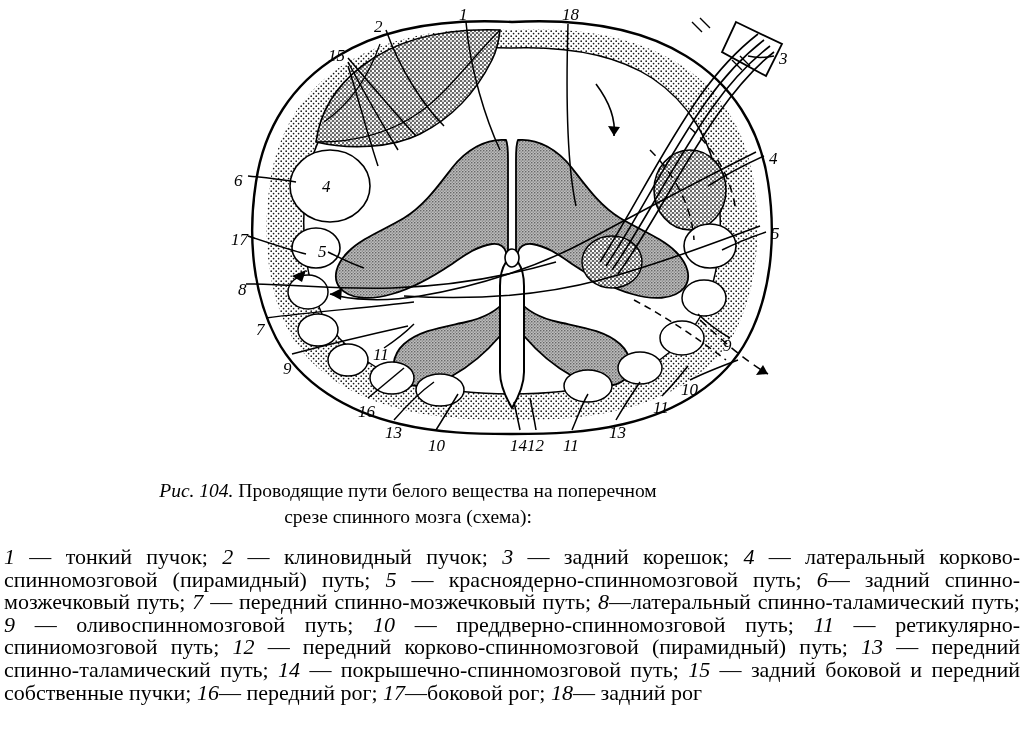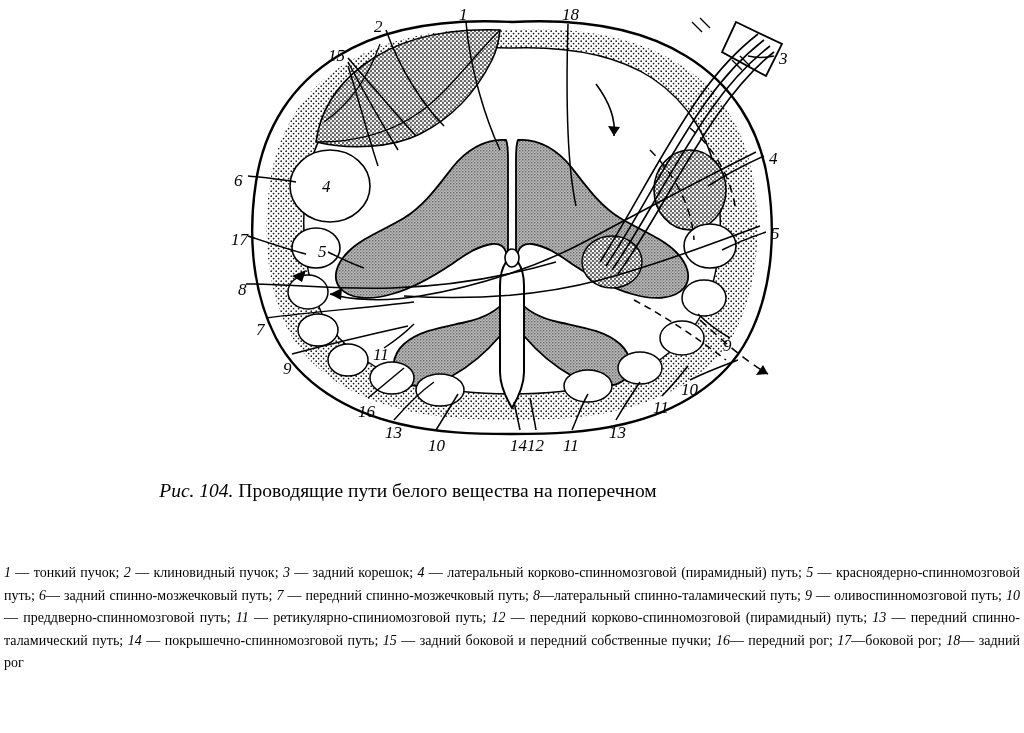--- a/index.html
+++ b/index.html
@@ -53,23 +53,23 @@
   .caption-title-line2 {
     text-align: center;
     font-size: 19.5px;
     line-height: 26px;
     margin: 0 auto;
     width: 760px;
   }
   #legend-block {
     position: absolute;
     left: 4px;
-    top: 562px;
+    top: 546px;
     width: 1016px;
-    font-size: 14px;
+    font-size: 22px;
     line-height: 22.6px;
     text-align: justify;
     text-justify: inter-word;
   }
   #legend-block .num {
     font-style: italic;
   }
 </style>
 </head>
 <body>
@@ -316,17 +316,18 @@
   <div class="leader-label" style="left:510px; top:437px;">14</div>
   <div class="leader-label" style="left:527px; top:437px;">12</div>
   <div class="leader-label" style="left:563px; top:437px;">11</div>
   <div class="leader-label" style="left:609px; top:424px;">13</div>
 </div>
 
 <div id="caption-block">
   <div class="caption-title">
     <span class="fig-no">Рис. 104.</span><span> Проводящие пути белого вещества на поперечном</span>
   </div>
+  <div class="caption-title-line2">срезе спинного мозга (схема):</div>
 </div>
 
 <div id="legend-block">
   <span><span class="num">1</span><span> — тонкий пучок; </span></span><span><span class="num">2</span><span> — клиновидный пучок; </span></span><span><span class="num">3</span><span> — задний корешок; </span></span><span><span class="num">4</span><span> — латеральный корково-спинномозговой (пирамидный) путь; </span></span><span><span class="num">5</span><span> — красноядерно-спинномозговой путь; </span></span><span><span class="num">6</span><span>— задний спинно-мозжечковый путь; </span></span><span><span class="num">7</span><span> — передний спинно-мозжечковый путь; </span></span><span><span class="num">8</span><span>—латеральный спинно-таламический путь; </span></span><span><span class="num">9</span><span> — оливоспинномозговой путь; </span></span><span><span class="num">10</span><span> — преддверно-спинномозговой путь; </span></span><span><span class="num">11</span><span> — ретикулярно-спиниомозговой путь; </span></span><span><span class="num">12</span><span> — передний корково-спинномозговой (пирамидный) путь; </span></span><span><span class="num">13</span><span> — передний спинно-таламический путь; </span></span><span><span class="num">14</span><span> — покрышечно-спинномозговой путь; </span></span><span><span class="num">15</span><span> — задний боковой и передний собственные пучки; </span></span><span><span class="num">16</span><span>— передний рог; </span></span><span><span class="num">17</span><span>—боковой рог; </span></span><span><span class="num">18</span><span>— задний рог</span></span>
 </div>
 
 </body></html>

